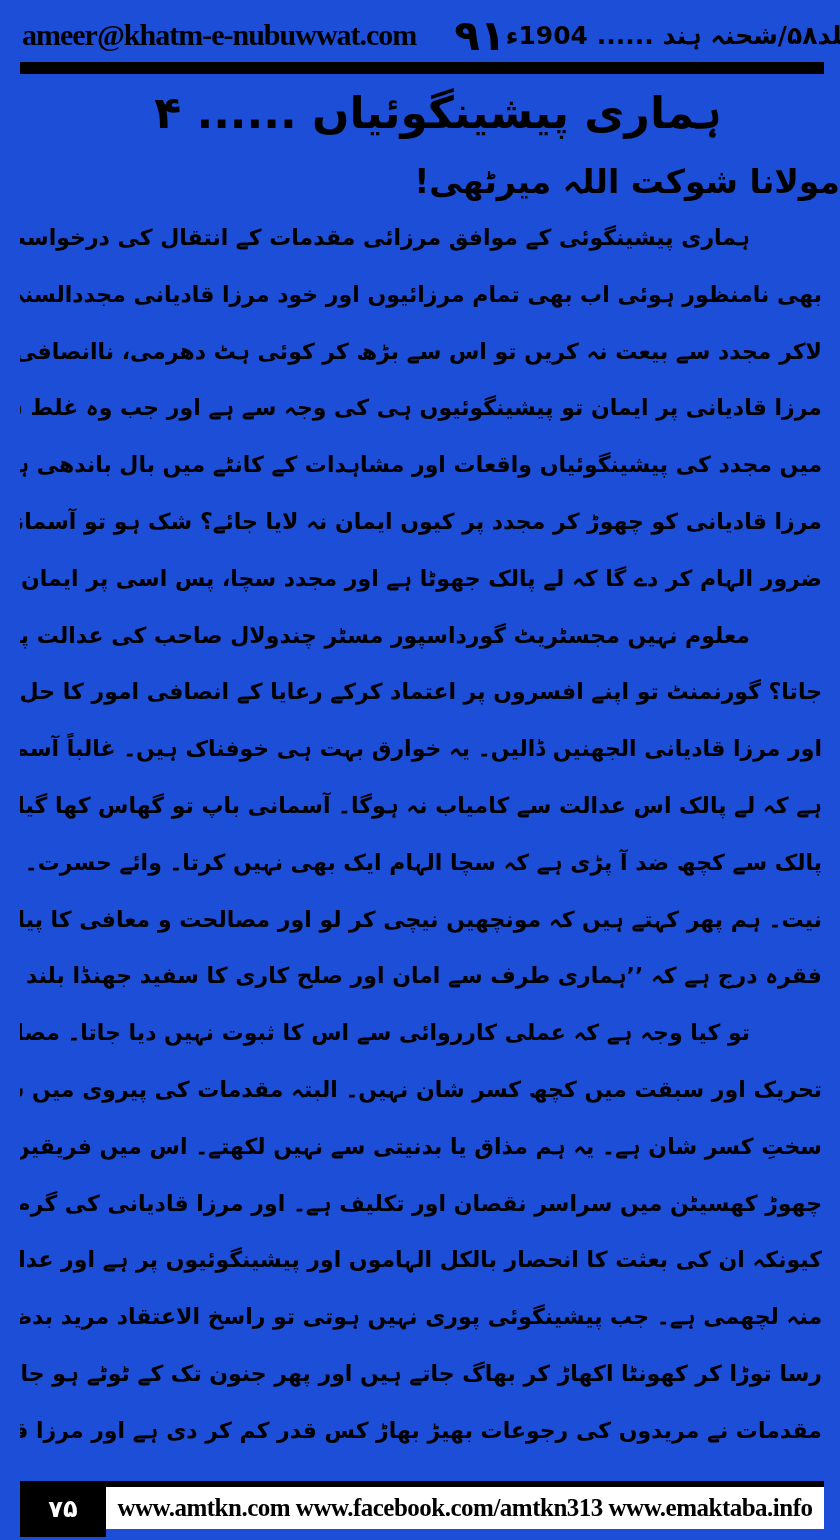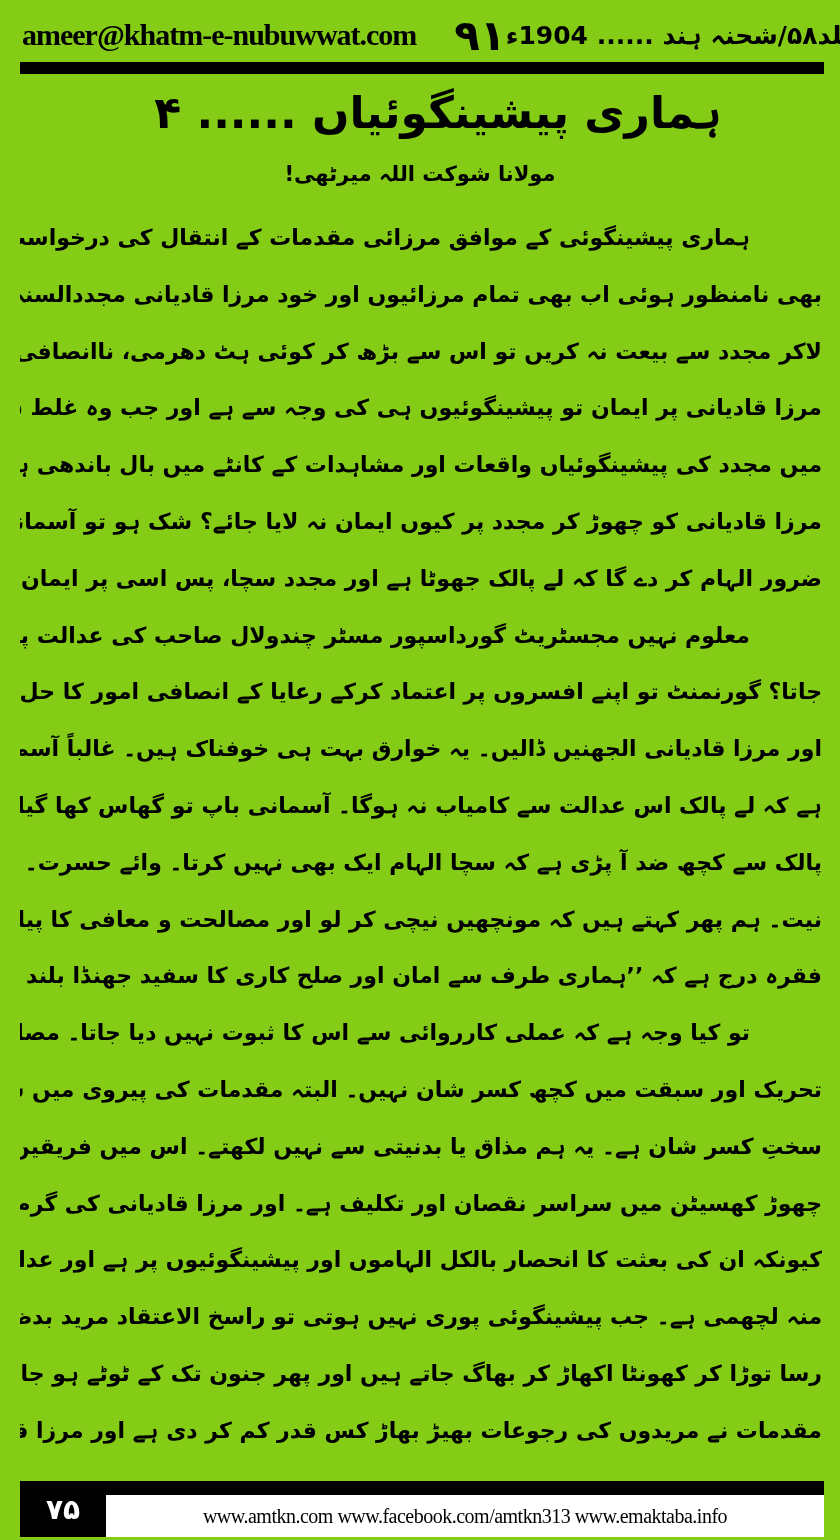--- a/index.html
+++ b/index.html
@@ -3,21 +3,21 @@
 <meta charset="utf-8">
 <style>
   html, body { margin: 0; padding: 0; }
   body {
     width: 840px; height: 1540px;
     background: #ffffff;
     font-family: "DejaVu Sans", sans-serif;
     color: #000;
     overflow: hidden;
   }
-  .page { position: relative; width: 840px; height: 1540px; background: #84cc16; }
+  .page { position: relative; width: 840px; height: 1540px; background: #1d4ed8; }
 
   
   .header {
     position: absolute; top: 10px; left: 22px; right: 16px; height: 50px;
     display: flex; align-items: center;
   }
   .header-email {
     font-family: "Liberation Serif", serif;
     font-weight: bold; font-size: 30px; letter-spacing: -1px;
     white-space: nowrap;
@@ -36,23 +36,23 @@
 
   
   .heading {
     position: absolute; top: 78px; left: 0; right: 0;
     text-align: center; direction: ltr;
     font-weight: bold; font-size: 44px; line-height: 70px;
     white-space: nowrap;
     padding-left: 36px;
   }
   .subheading {
-    position: absolute; top: 152px; left: 0; right: 0;
-    text-align: center; direction: rtl;
-    font-weight: bold; font-size: 21px; line-height: 44px;
+    position: absolute; top: 160px; left: 0; right: 0;
+    text-align: right; direction: rtl;
+    font-weight: bold; font-size: 33px; line-height: 44px;
     white-space: nowrap;
   }
 
   
   .body-text { position: absolute; top: 210px; left: 20px; right: 18px; }
   .line {
     height: 56.8px; line-height: 56.8px;
     font-size: 22px; font-weight: bold;
     direction: rtl;
     text-align: justify; text-align-last: justify;
@@ -61,27 +61,27 @@
   .line.indent { padding-right: 72px; }
   .line.center { text-align: center; text-align-last: center; }
 
   
   .footer { position: absolute; left: 20px; right: 16px; top: 1481px; height: 56px; }
   .footer-bar { position: absolute; top: 0; left: 0; right: 0; height: 14px; background: #000; }
   .footer-badge {
     position: absolute; top: 0; left: 0; width: 86px; height: 56px;
     background: #000; color: #fff;
     display: flex; align-items: center; justify-content: center;
-    font-weight: bold; font-size: 28px; direction: rtl;
+    font-weight: bold; font-size: 24px; direction: rtl;
   }
   .footer-links {
-    position: absolute; top: 14px; left: 86px; right: 0; height: 42px;
+    position: absolute; top: 6px; left: 86px; right: 0; height: 42px;
     display: flex; align-items: center; justify-content: center;
     font-family: "Liberation Serif", serif;
-    font-weight: normal; font-size: 20px; letter-spacing: -0.5px;
+    font-weight: bold; font-size: 25px; letter-spacing: -0.5px;
     white-space: nowrap; color: #000; background: #fff;
   }
 </style>
 </head>
 <body>
 
 <div class="page">
 
   <div class="header">
     <span class="header-email">ameer@khatm-e-nubuwwat.com</span>

